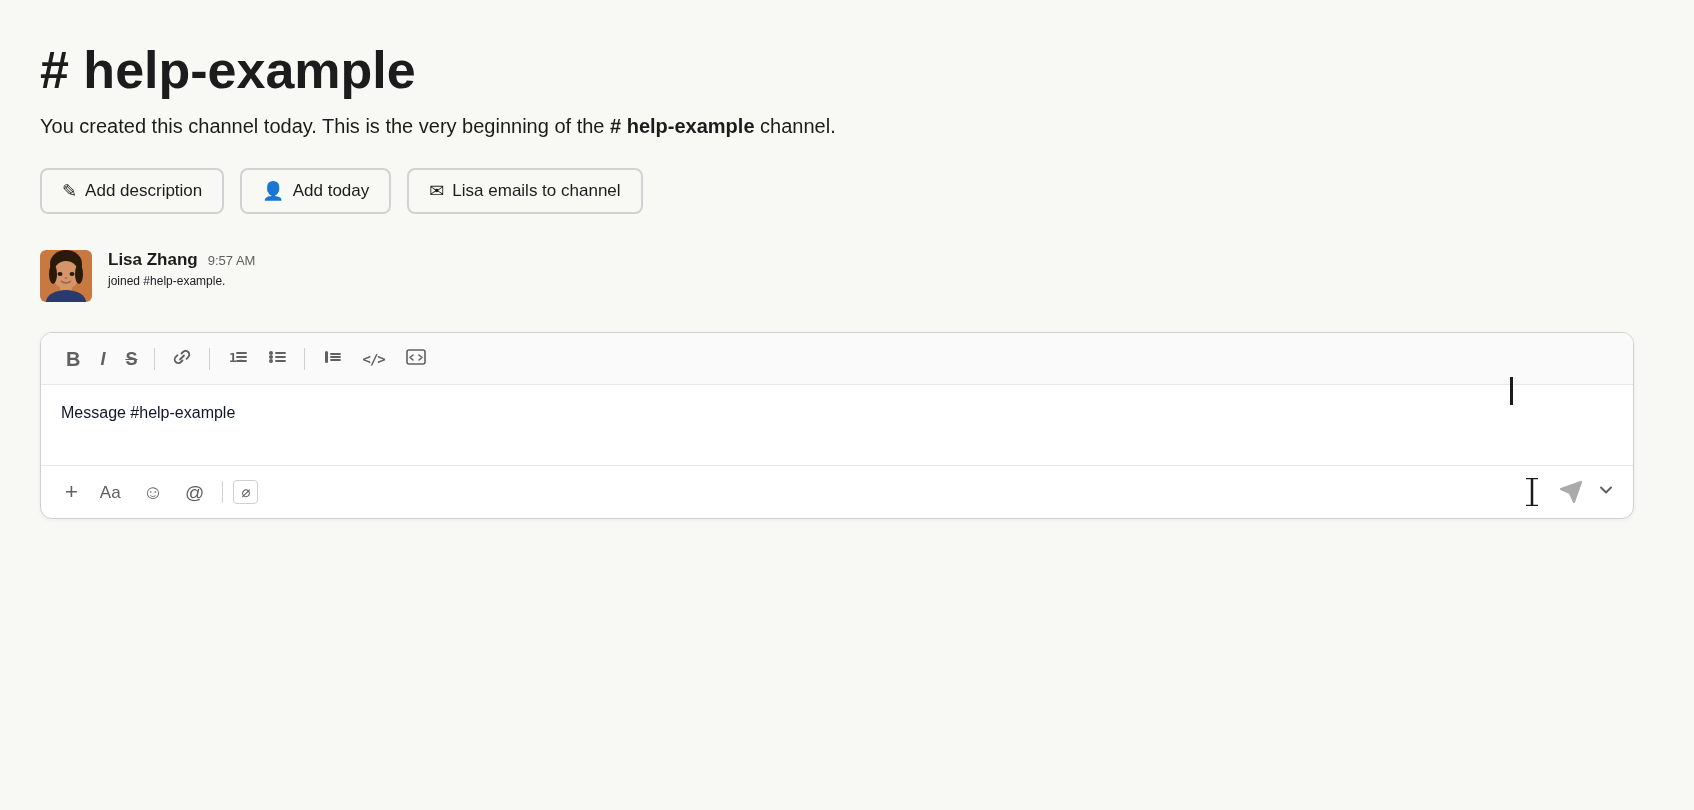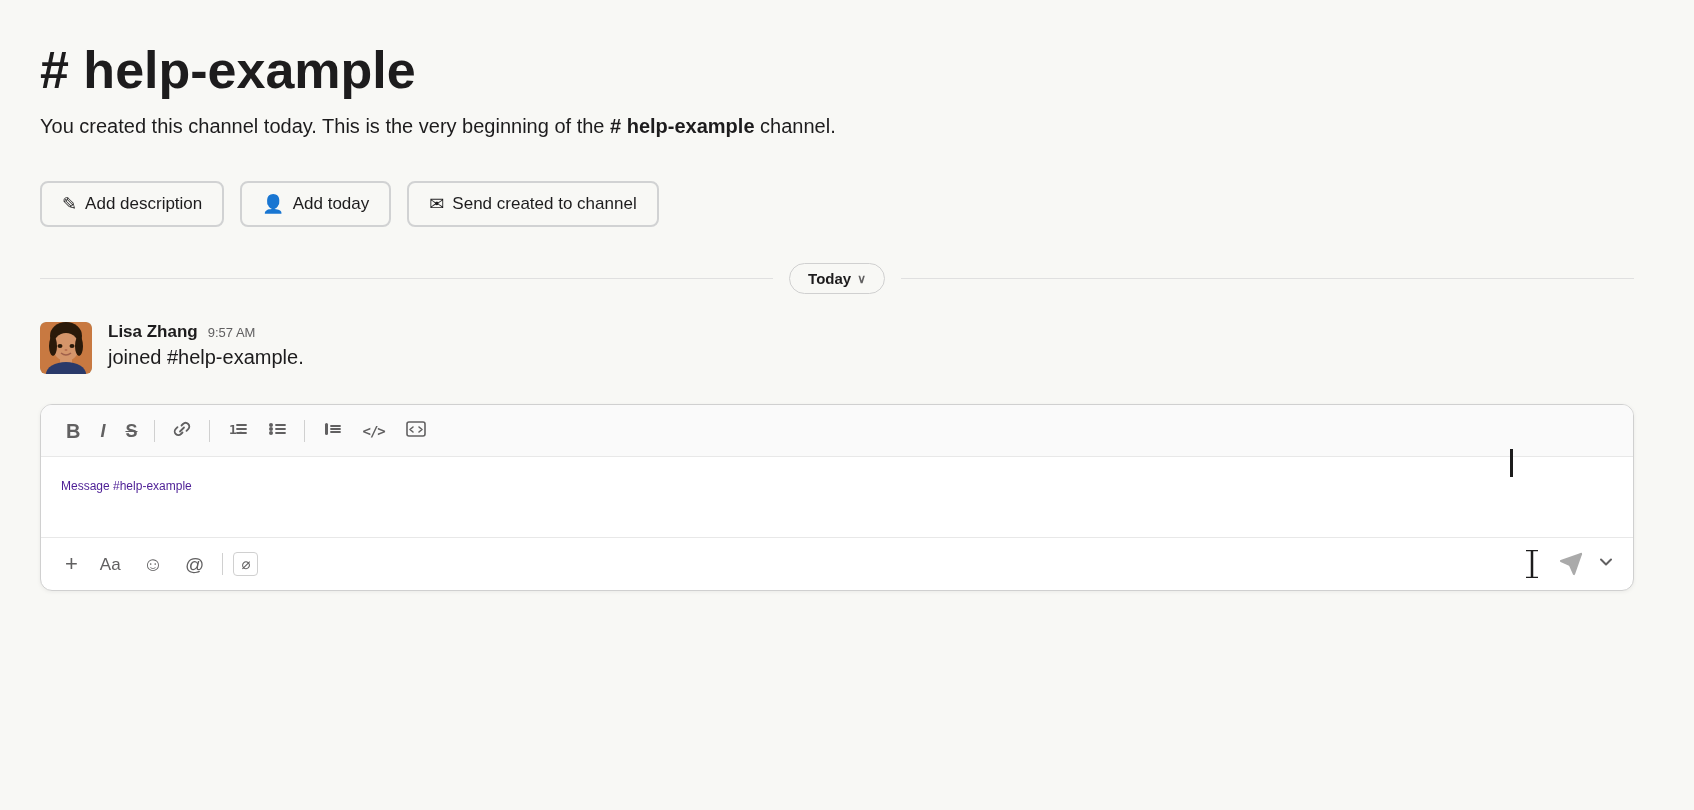--- a/index.html
+++ b/index.html
@@ -26,21 +26,21 @@
       font-weight: 900;
       display: flex;
       align-items: center;
       gap: 4px;
       margin-bottom: 12px;
     }
 
     .channel-subtitle {
       font-size: 20px;
       color: #1d1c1d;
-      margin-bottom: 41px;
+      margin-bottom: 28px;
       line-height: 1.4;
     }
 
     .channel-subtitle strong {
       font-weight: 800;
     }
 
     .action-buttons {
       display: flex;
       gap: 16px;
@@ -137,21 +137,21 @@
       font-weight: 800;
       color: #1d1c1d;
     }
 
     .message-time {
       font-size: 13px;
       color: #616061;
     }
 
     .message-text {
-      font-size: 20px;
+      font-size: 12px;
       color: #1d1c1d;
     }
 
     .message-box {
       border: 1.5px solid #d0d0d0;
       border-radius: 12px;
       background: #ffffff;
       margin-top: 20px;
       overflow: hidden;
       box-shadow: 0 1px 4px rgba(0,0,0,0.06);
@@ -196,22 +196,22 @@
 
     .message-input-area {
       padding: 18px 20px;
       min-height: 80px;
       font-size: 17px;
       color: #aaa;
       cursor: text;
     }
 
     .message-placeholder {
-      font-size: 12px;
-      color: #4c1d95;
+      font-size: 16px;
+      color: #0f172a;
     }
 
     @keyframes blink {
       50% { opacity: 0; }
     }
 
     .input-footer {
       display: flex;
       align-items: center;
       justify-content: space-between;
@@ -311,32 +311,24 @@
     <button class="action-btn">
       <span class="btn-icon">✎</span>
       <span>Add description</span>
     </button>
     <button class="action-btn">
       <span class="btn-icon">👤</span>
       <span>Add today</span>
     </button>
     <button class="action-btn">
       <span class="btn-icon">✉</span>
-      <span>Send created to channel</span>
+      <span>Lisa emails to channel</span>
     </button>
   </div>
 
-  <div class="divider-section">
-    <div class="divider-line"></div>
-    <button class="date-badge">
-      <span>Today</span>
-      <span class="chevron">∨</span>
-    </button>
-    <div class="divider-line"></div>
-  </div>
 
   <div class="message-item">
     <div class="avatar">
       <svg class="avatar-svg" viewBox="0 0 52 52" xmlns="http://www.w3.org/2000/svg">
 
         <rect width="52" height="52" rx="6" fill="#c87941"></rect>
 
         <ellipse cx="26" cy="14" rx="16" ry="14" fill="#2a1a0a"></ellipse>
 
         <ellipse cx="26" cy="25" rx="13" ry="14" fill="#d4956a"></ellipse>

